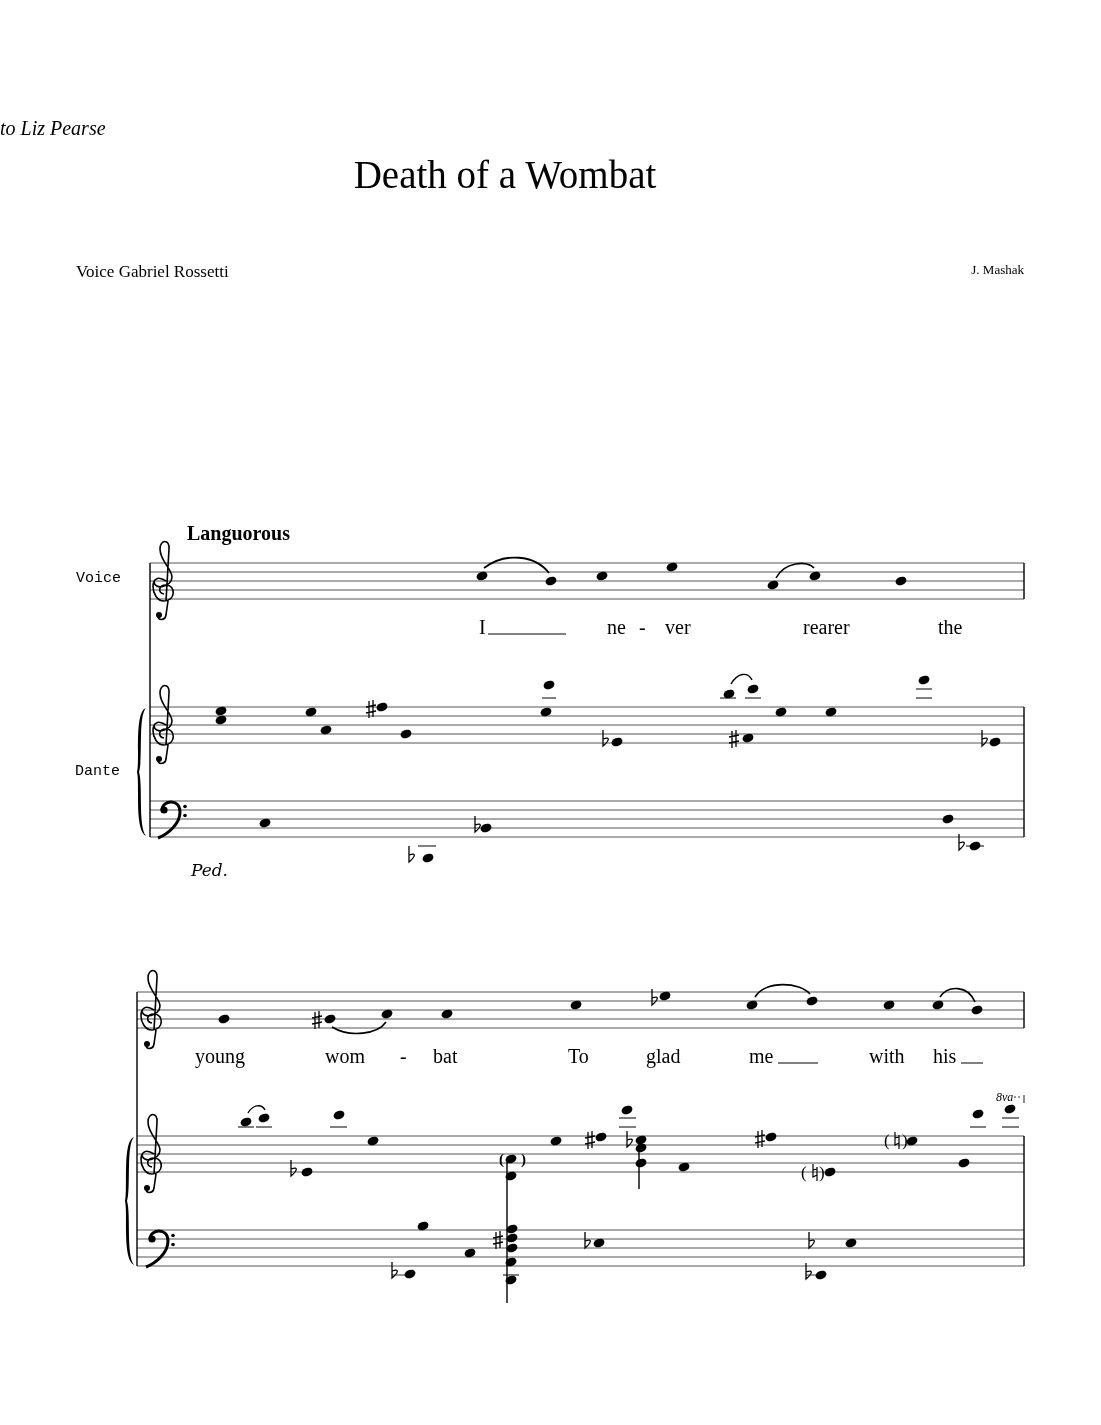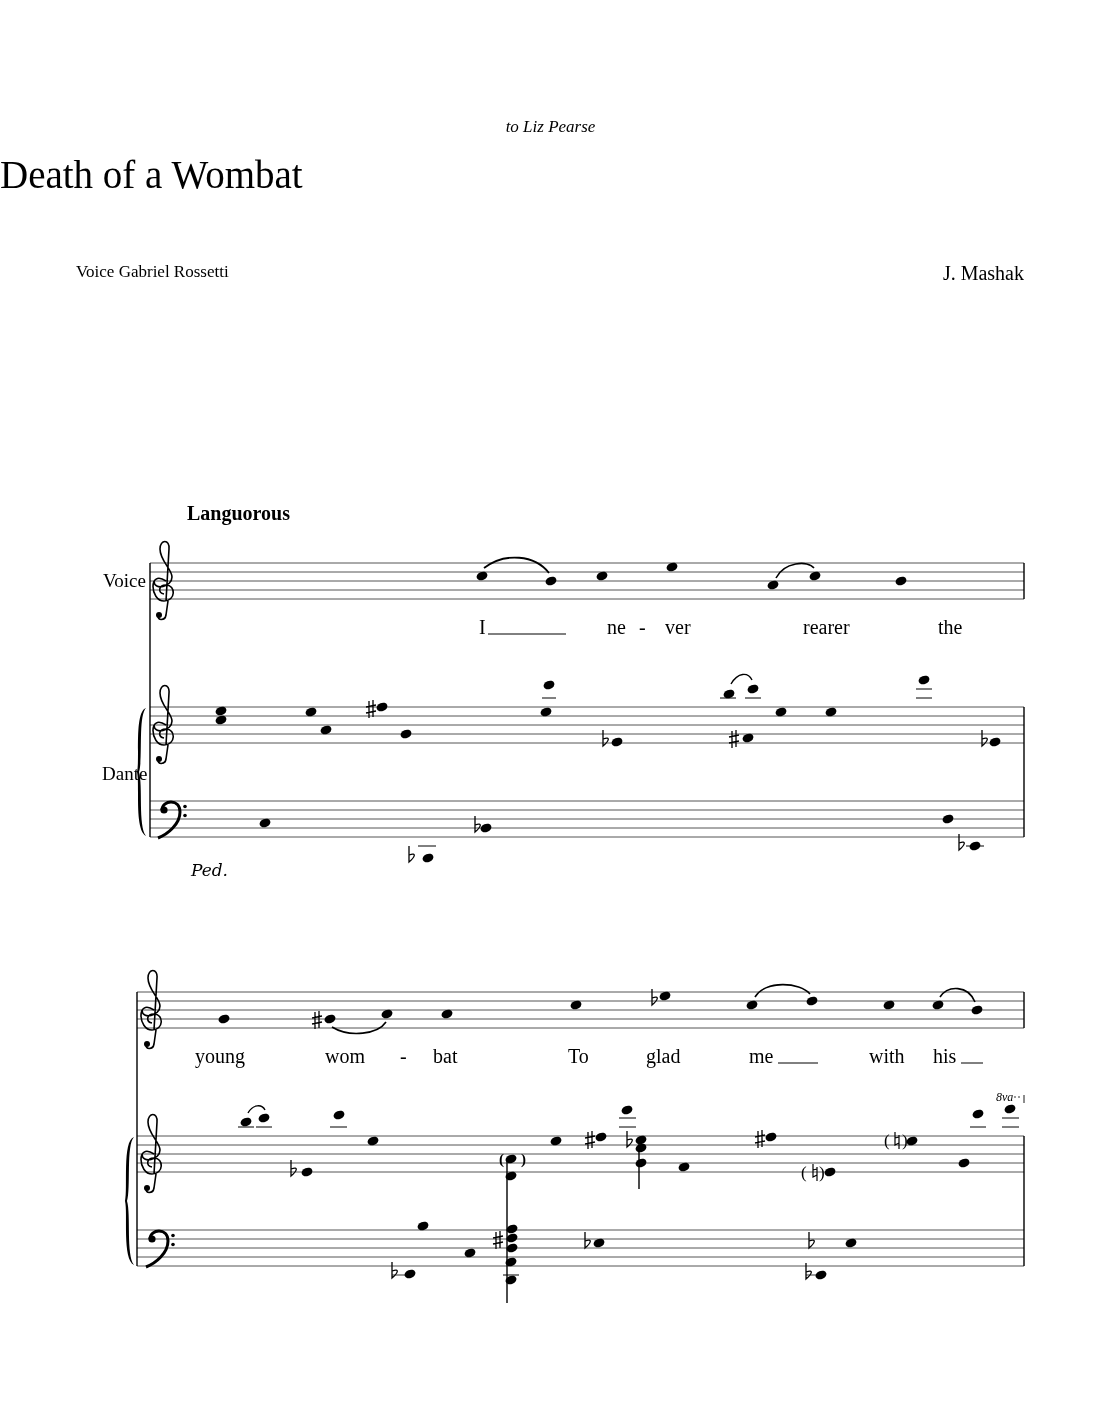--- a/index.html
+++ b/index.html
@@ -1,23 +1,23 @@
 <!DOCTYPE html>
 <html><head>
 <meta charset="utf-8">
 <style>
   html, body { margin: 0; padding: 0; background: #ffffff; }
   body { width: 1101px; height: 1425px; position: relative; overflow: hidden; font-family: "DejaVu Serif", "Liberation Serif", serif; color: #000; }
   .abs { position: absolute; }
-  .dedication { top: 117px; left: 0; width: 1101px; text-align: center; font-family: "Liberation Serif", serif; font-style: italic; font-size: 17px; }
-  .title { top: 152px; left: 0; width: 1010px; font-family: "Liberation Serif", serif; font-size: 39px; }
+  .dedication { top: 117px; left: 0; width: 1101px; text-align: left; font-family: "Liberation Serif", serif; font-style: italic; font-size: 20px; }
+  .title { top: 152px; left: 0; width: 1010px; text-align: center; font-family: "Liberation Serif", serif; font-size: 39px; }
   .poet { top: 262px; left: 76px; font-family: "Liberation Serif", serif; font-size: 17px; }
-  .composer { top: 262px; right: 77px; font-family: "Liberation Serif", serif; font-size: 20px; }
-  .tempo { top: 502px; left: 187px; font-family: "Liberation Serif", serif; font-weight: bold; font-size: 20px; }
-  .inst { font-family: Liberation Serif, serif; font-size: 19px; margin-left: 27px; }
+  .composer { top: 262px; right: 77px; font-family: "Liberation Serif", serif; font-size: 13px; }
+  .tempo { top: 522px; left: 187px; font-family: "Liberation Serif", serif; font-weight: bold; font-size: 20px; }
+  .inst { font-family: Liberation Mono, monospace; font-size: 15px; }
   svg#score { position: absolute; left: 0; top: 0; }
   .lyric { font-family: "Liberation Serif", serif; font-size: 20px; }
 </style>
 </head>
 <body>
 
 <div class="abs dedication">to Liz Pearse</div>
 <div class="abs title">Death of a Wombat</div>
 <div class="abs poet">Voice Gabriel Rossetti</div>
 <div class="abs composer">J. Mashak</div>

